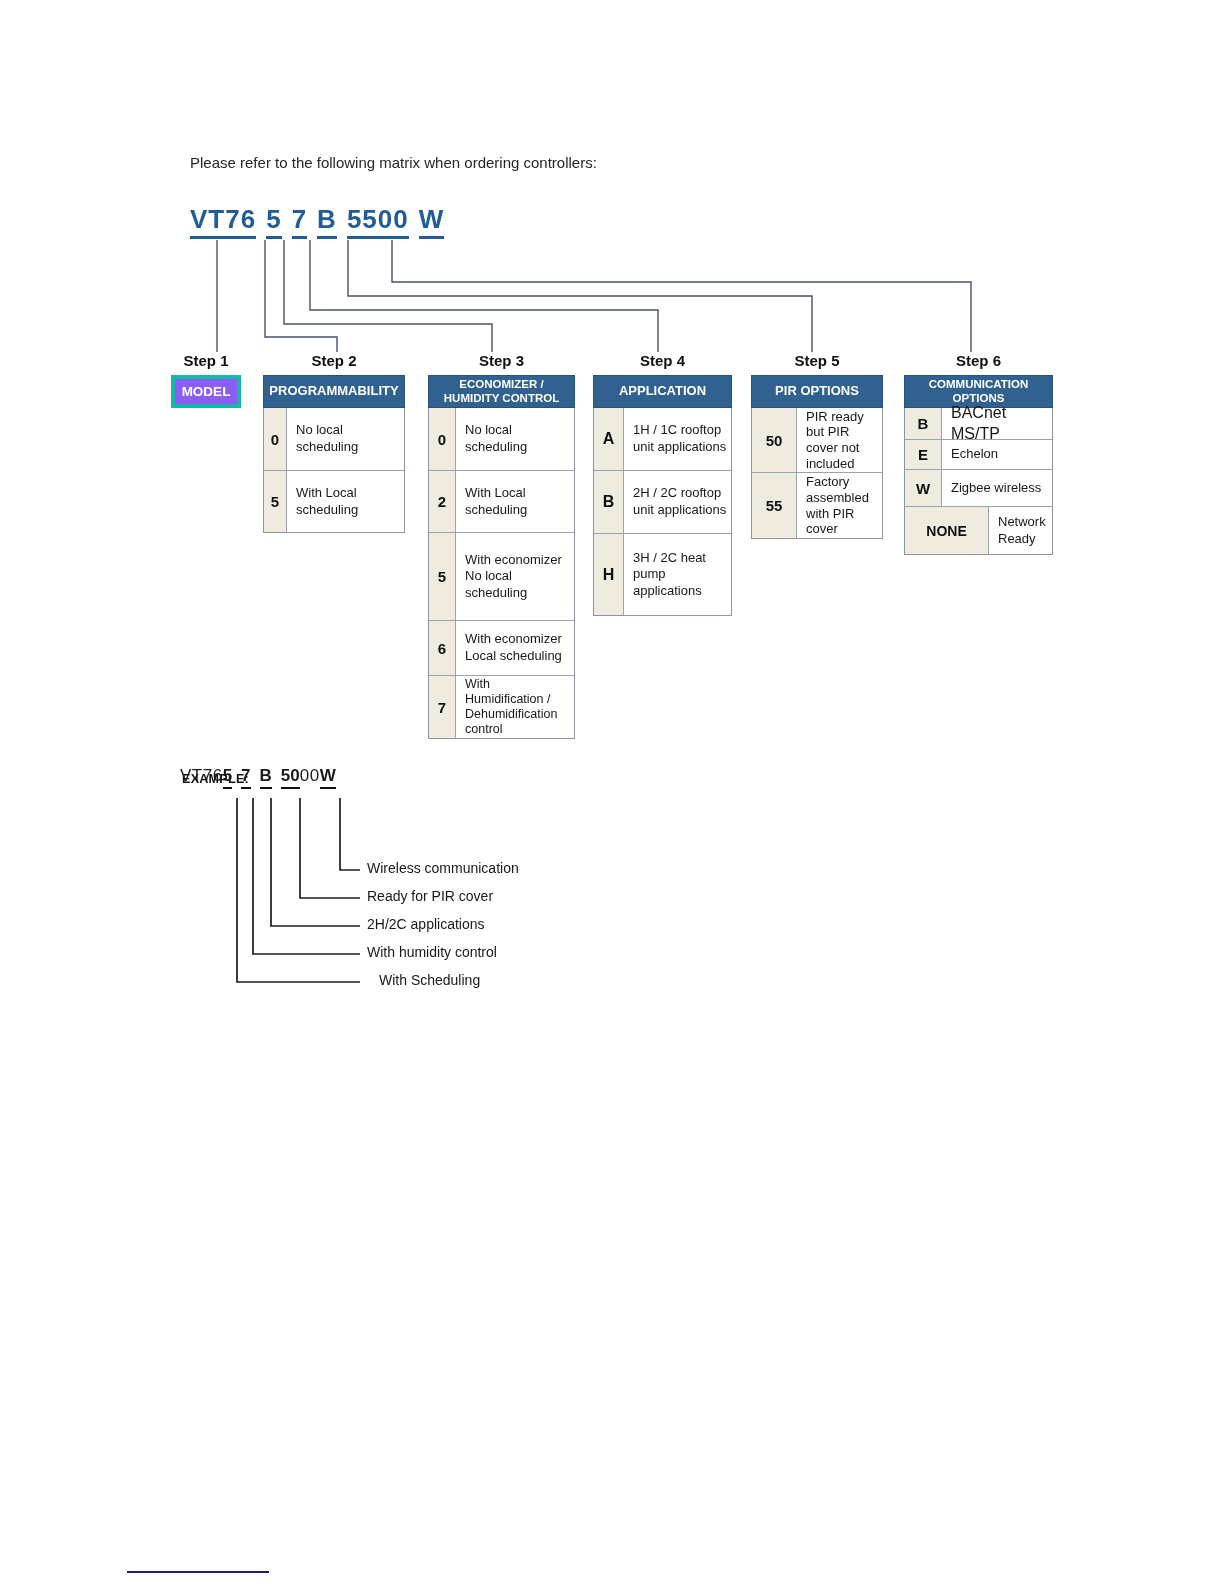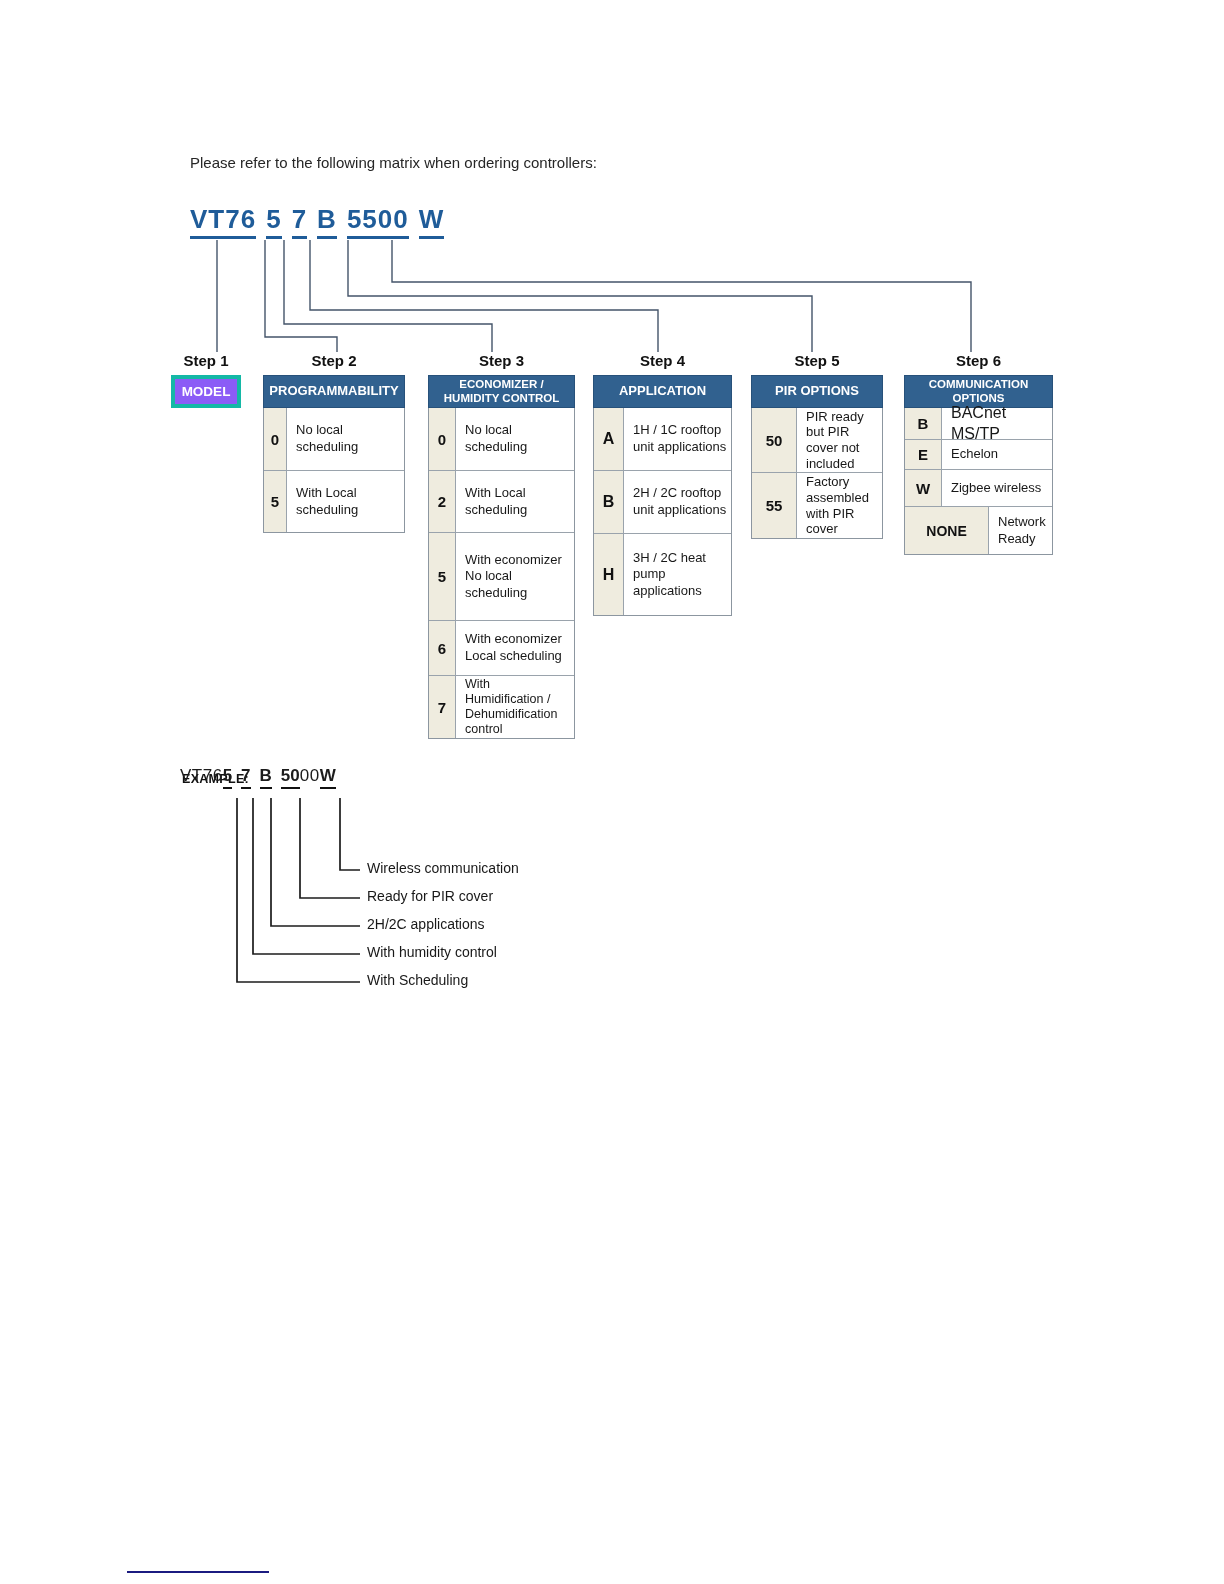--- a/index.html
+++ b/index.html
@@ -219,18 +219,18 @@
 
   <div class="abs example-label">EXAMPLE:</div>
   <div class="abs example-code">
     <span class="plain">VT76</span><span class="useg">5</span><span class="useg gap">7</span><span class="useg gap">B</span><span class="useg gap">50</span><span class="plain">00</span><span class="useg">W</span>
   </div>
 
   <div class="callout" style="top:860px;">Wireless communication</div>
   <div class="callout" style="top:888px;">Ready for PIR cover</div>
   <div class="callout" style="top:916px;">2H/2C applications</div>
   <div class="callout" style="top:944px;">With humidity control</div>
-  <div class="callout" style="top:972px;">With Scheduling</div>
+  <div class="callout" style="top:972px;margin-left:12px;">With Scheduling</div>
 
 
   <div class="abs footer-rule"></div>
 
 </div>
 
 </body></html>

